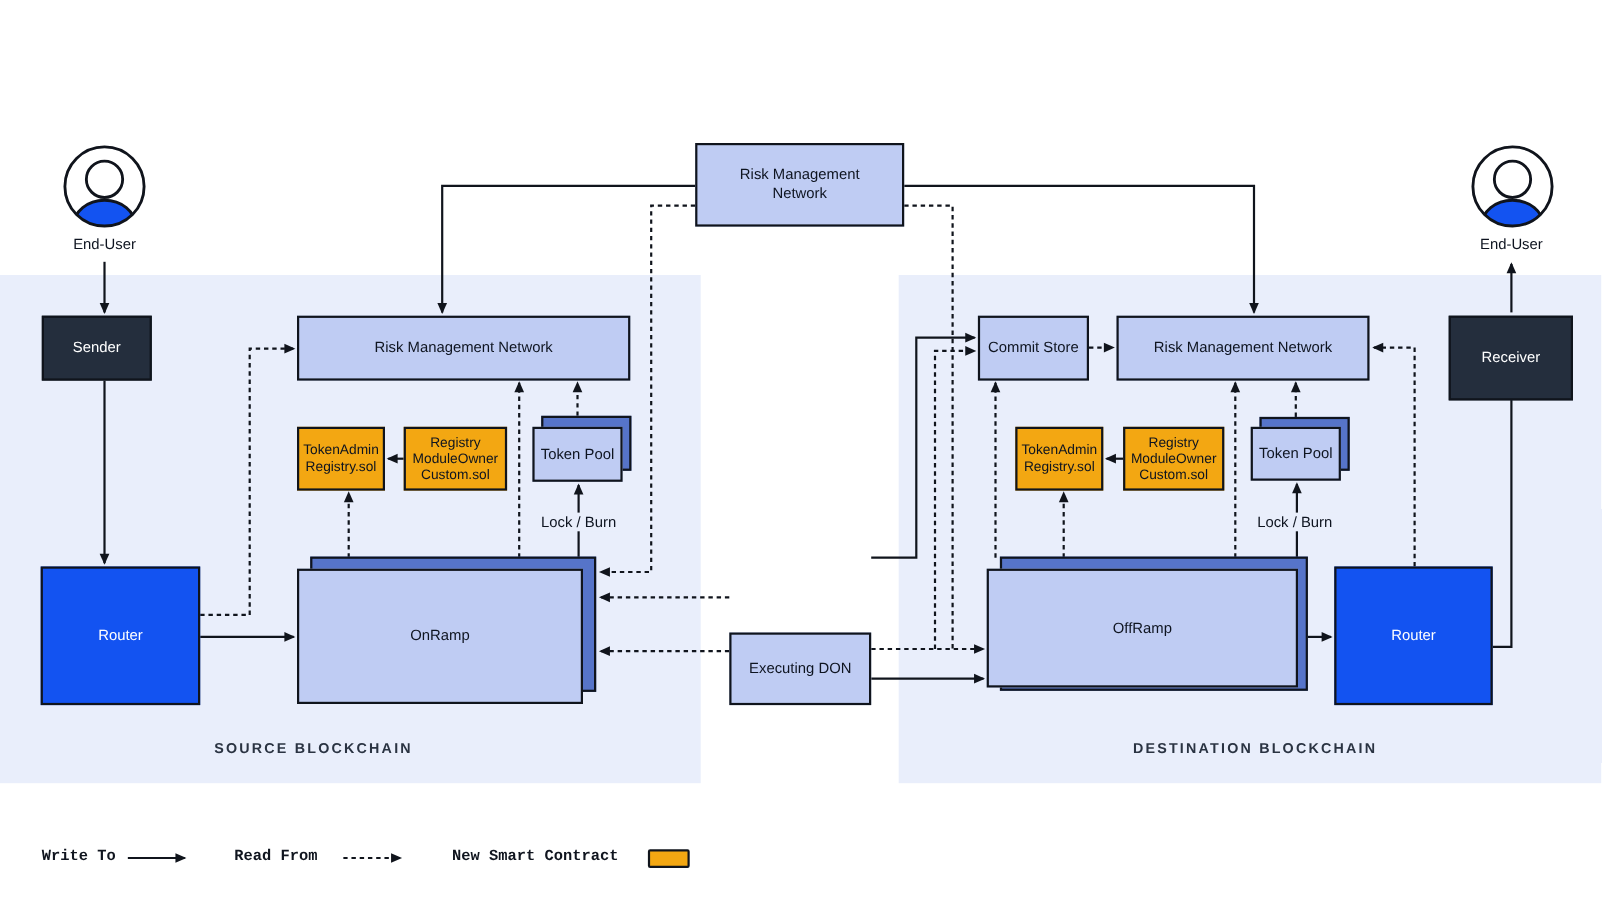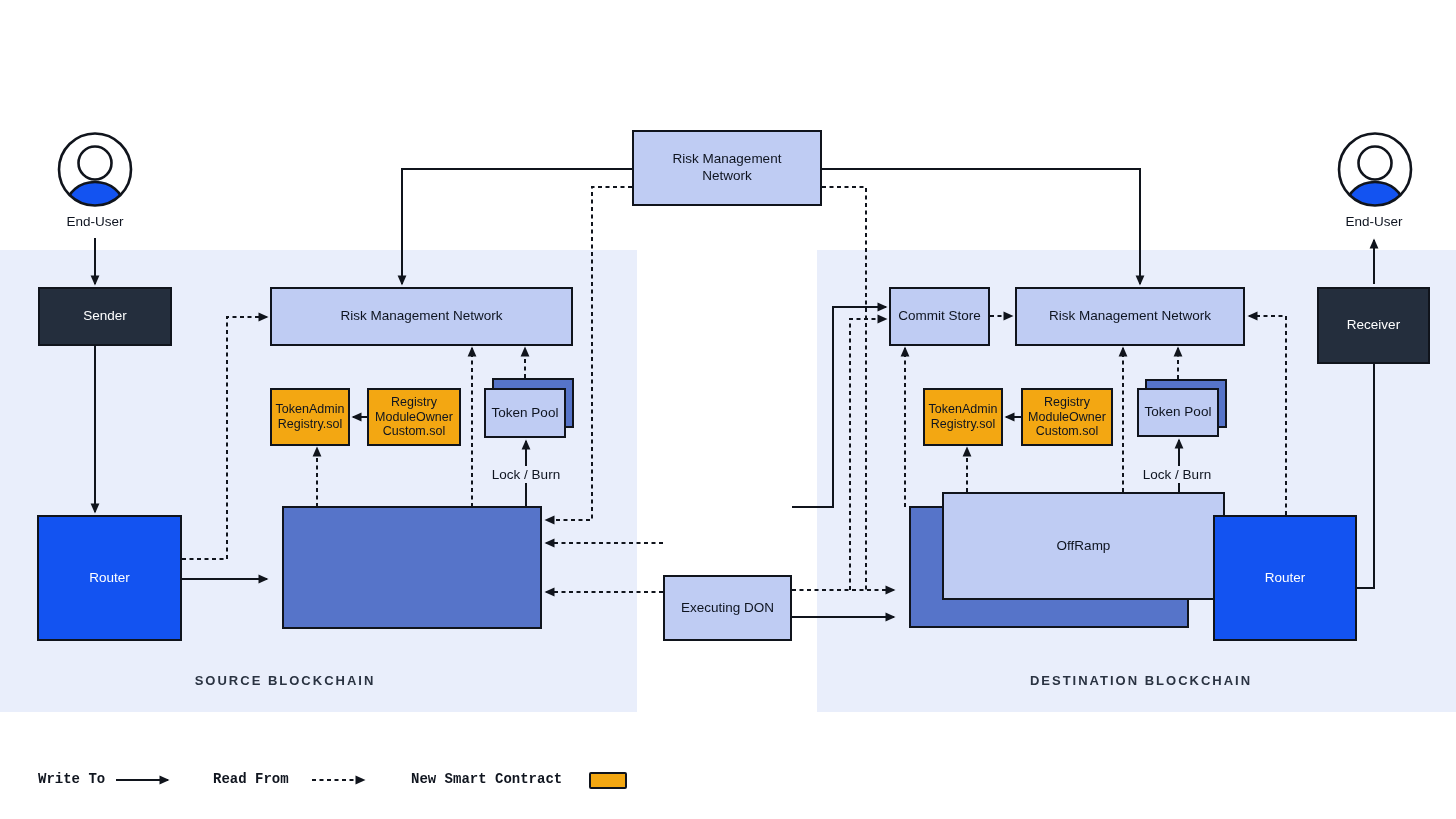--- a/index.html
+++ b/index.html
@@ -108,21 +108,21 @@
     <ellipse cx="38" cy="74" rx="28" ry="23" fill="#1353F1" stroke="#10141C" stroke-width="2.6" clip-path="url(#clipR)"></ellipse>
     <circle cx="38" cy="32" r="16.5" fill="#fff" stroke="#10141C" stroke-width="2.6"></circle>
     <circle cx="38" cy="38.5" r="36" fill="none" stroke="#10141C" stroke-width="2.6"></circle>
   </svg>
   <div class="userlabel" style="left:1374px;top:214px;">End-User</div>
 
   <div class="node light" style="left:632px;top:130px;width:190px;height:76px;">
     <span style="width:130px;">Risk Management Network</span>
   </div>
 
-  <div class="node navy" style="left:38px;top:287px;width:134px;height:59px;">
+  <div class="node navy" style="left:38px;top:287px;width:100px;height:59px;">
     <span>Sender</span>
   </div>
   <div class="node light" style="left:270px;top:287px;width:303px;height:59px;">
     <span>Risk Management Network</span>
   </div>
 
   <div class="node yellow" style="left:270px;top:388px;width:80px;height:58px;">
     <span>
         <span style="display:block">TokenAdmin</span>
         <span style="display:block">Registry.sol</span>
@@ -136,20 +136,23 @@
       </span>
   </div>
 
   <div class="stack" style="left:492px;top:378px;width:82px;height:50px;"></div>
   <div class="node light" style="left:484px;top:388px;width:82px;height:50px;">
     <span>Token Pool</span>
   </div>
   <div class="floatlabel" style="left:526px;top:466px;">Lock / Burn</div>
 
   <div class="stack" style="left:282px;top:506px;width:260px;height:123px;"></div>
+  <div class="node light" style="left:270px;top:517px;width:260px;height:123px;">
+    <span>OnRamp</span>
+  </div>
   <div class="node blue" style="left:37px;top:515px;width:145px;height:126px;">
     <span>Router</span>
   </div>
 
   <div class="node light" style="left:889px;top:287px;width:101px;height:59px;">
     <span>Commit Store</span>
   </div>
 
   <div class="node light" style="left:663px;top:575px;width:129px;height:66px;">
     <span>Executing DON</span>
@@ -175,21 +178,21 @@
       </span>
   </div>
 
   <div class="stack" style="left:1145px;top:379px;width:82px;height:49px;"></div>
   <div class="node light" style="left:1137px;top:388px;width:82px;height:49px;">
     <span>Token Pool</span>
   </div>
   <div class="floatlabel" style="left:1177px;top:466px;">Lock / Burn</div>
 
   <div class="stack" style="left:909px;top:506px;width:280px;height:122px;"></div>
-  <div class="node light" style="left:897px;top:492px;width:283px;height:108px;margin-left:45px;">
+  <div class="node light" style="left:897px;top:517px;width:283px;height:108px;">
     <span>OffRamp</span>
   </div>
   <div class="node blue" style="left:1213px;top:515px;width:144px;height:126px;">
     <span>Router</span>
   </div>
 
   <div class="caption" style="left:285px;top:673px;">SOURCE BLOCKCHAIN</div>
   <div class="caption" style="left:1141px;top:673px;">DESTINATION BLOCKCHAIN</div>
 
   <div class="legend-label" style="left:38px;top:771px;">Write To</div>

